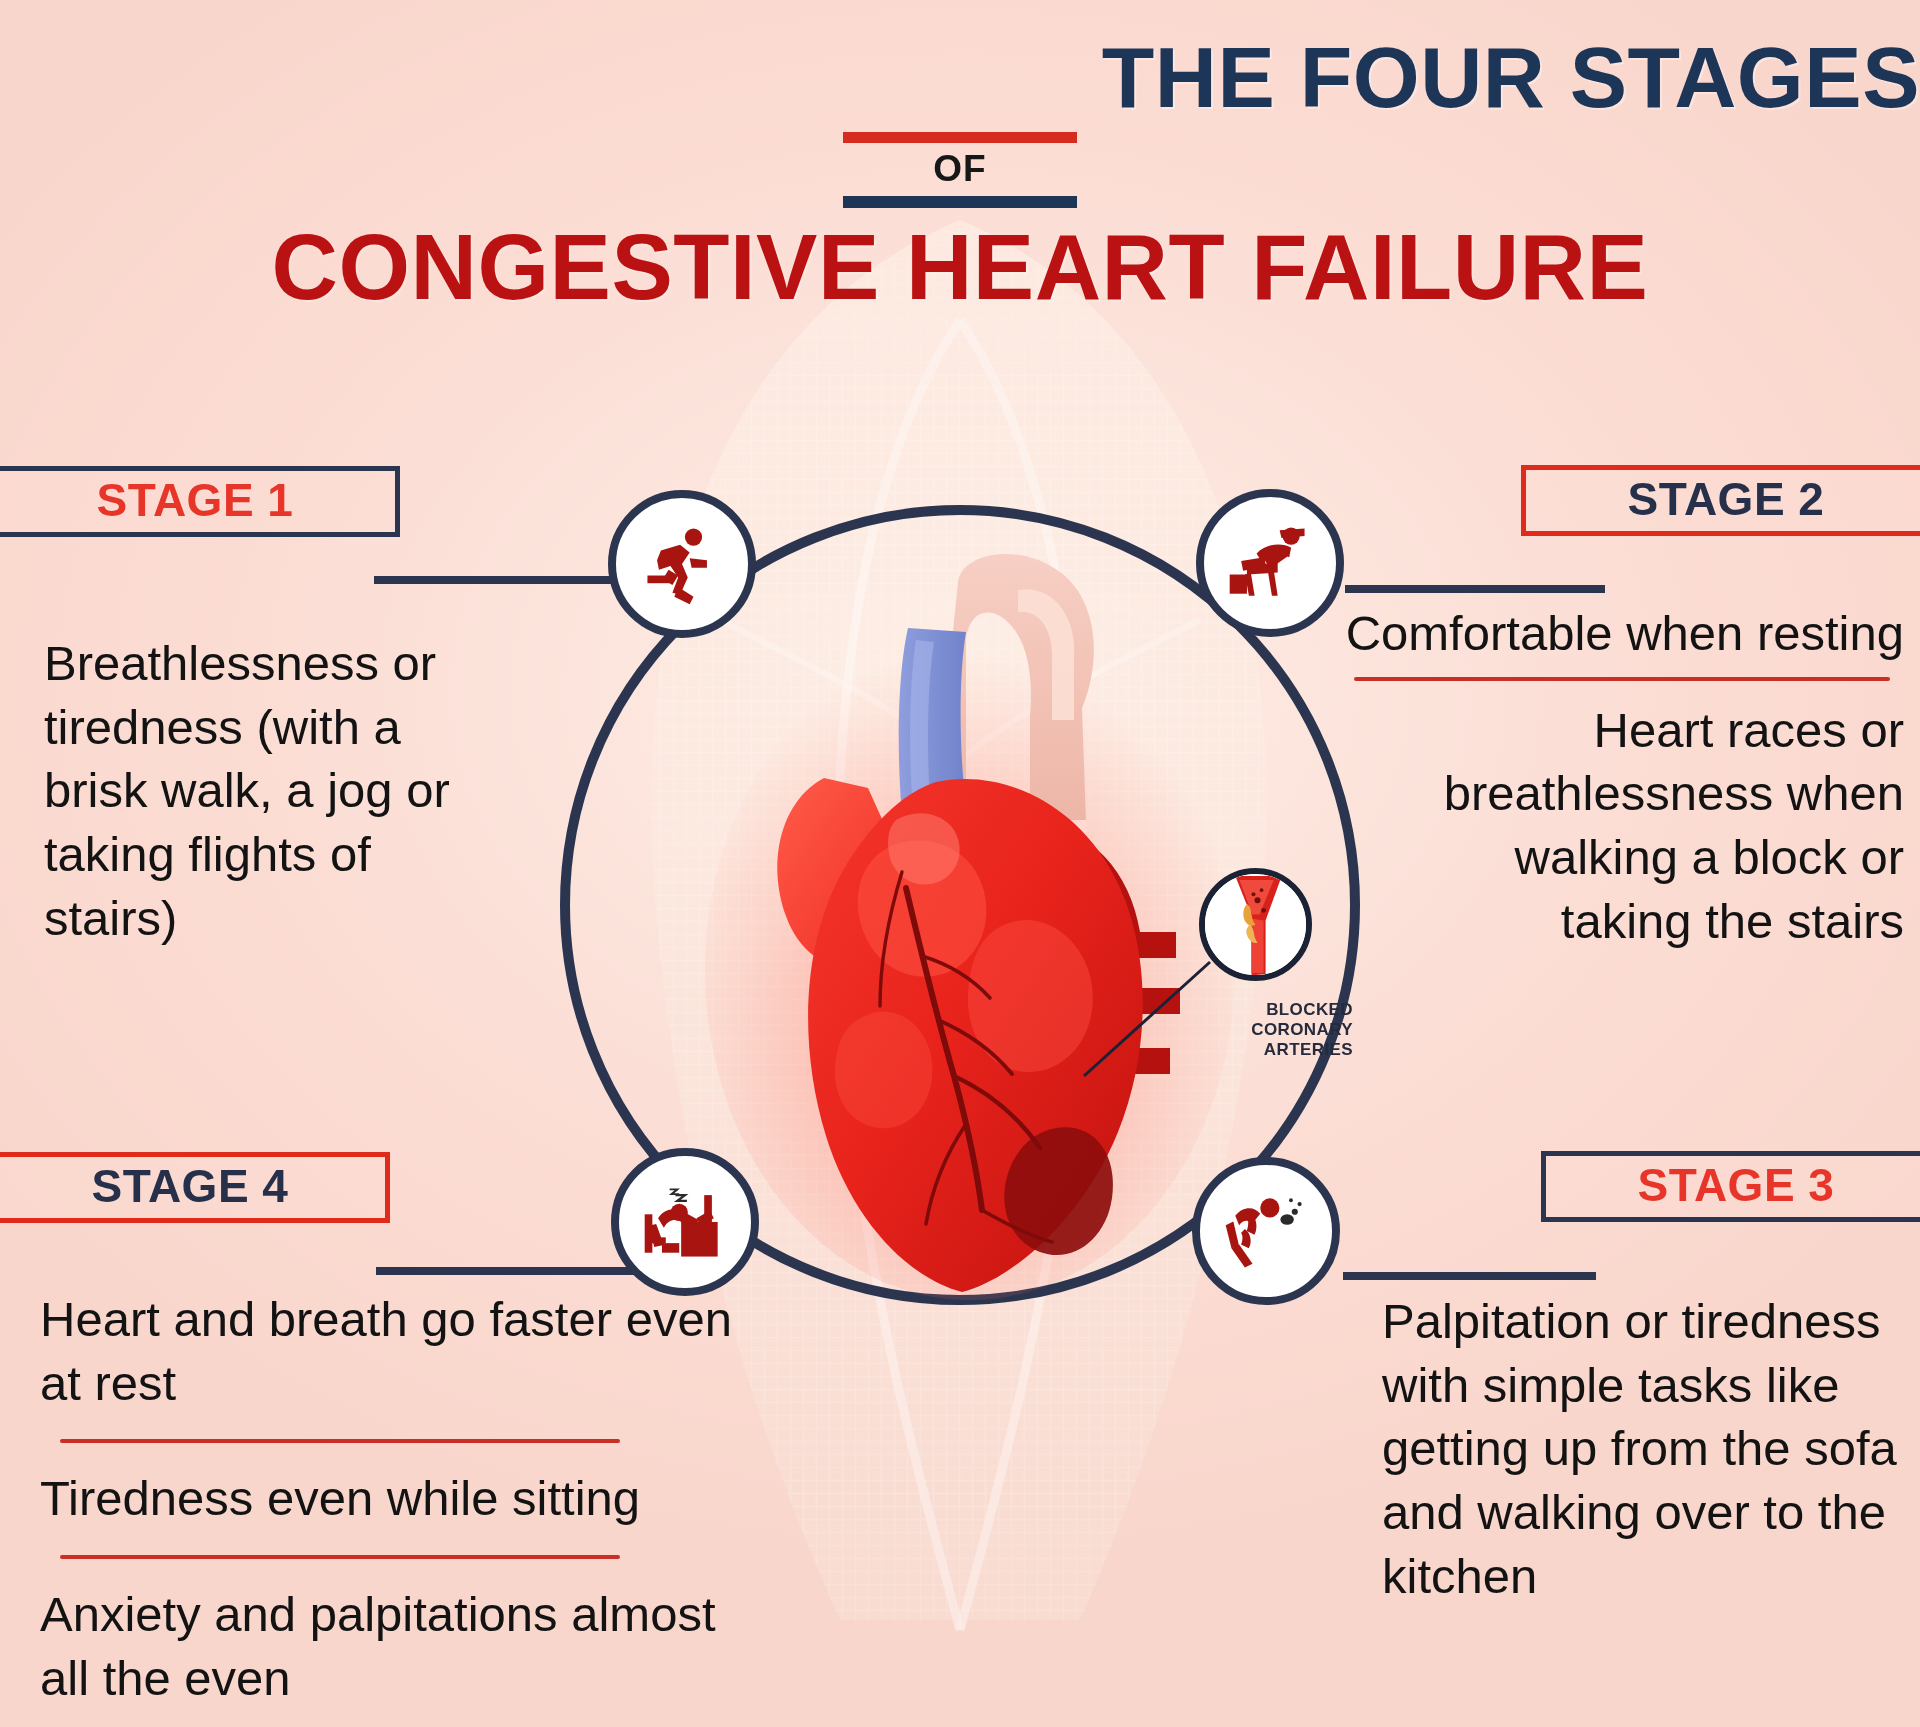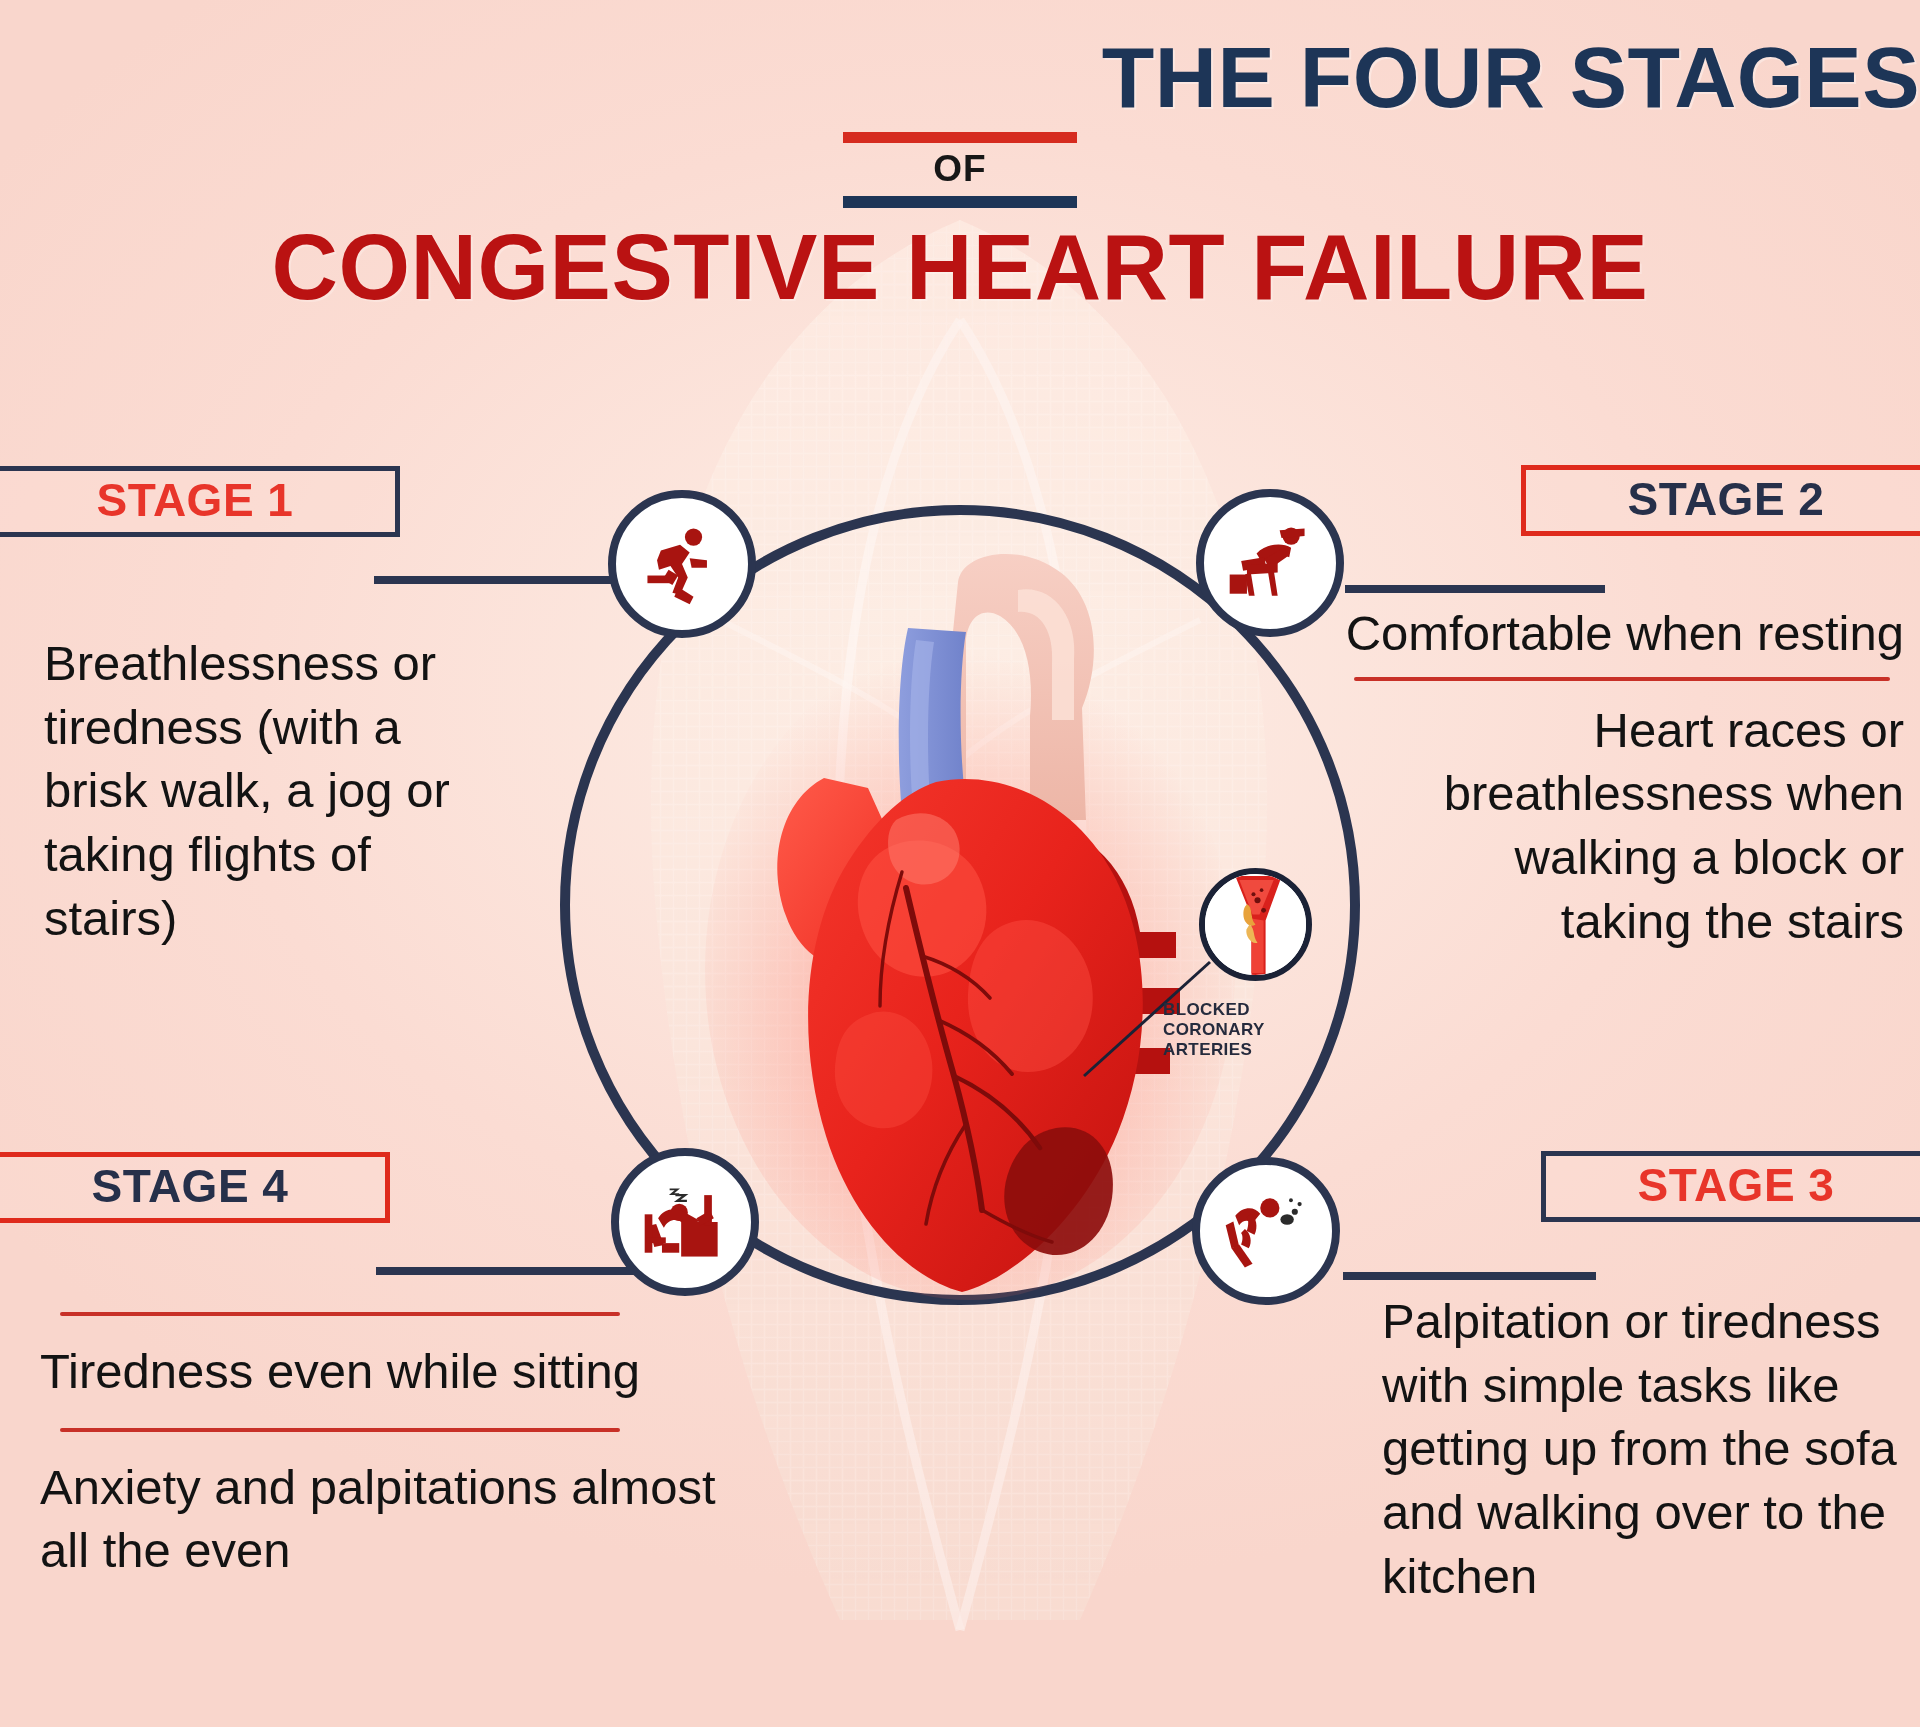--- a/index.html
+++ b/index.html
@@ -101,21 +101,21 @@
 
   
   .mag{
     position:absolute; z-index:7;
     left:1199px; top:868px; width:113px; height:113px;
     border-radius:50%; background:#fff;
     border:6px solid #1b2236; overflow:hidden;
   }
   .mag-label{
     position:absolute; z-index:7;
-    left:1163px; top:1000px; width:190px; text-align:left;
+    left:1163px; top:1000px; width:190px; text-align:right;
     font-size:17px; font-weight:700; letter-spacing:.4px;
     line-height:1.18; color:#252b3d;
   }
   .mag-leader{
     position:absolute; z-index:5;
     left:1060px; top:950px; width:160px; height:160px;
     pointer-events:none;
   }
 
   
@@ -348,19 +348,20 @@
     <p class="lead">Comfortable when resting</p>
     <div class="divider"></div>
     <p class="body">Heart races or breathlessness when walking a block or taking the stairs</p>
   </div>
 
   <div class="panel" id="p3">
     <p>Palpitation or tiredness with simple tasks like getting up from the sofa and walking over to the kitchen</p>
   </div>
 
   <div class="panel" id="p4">
+    <p>Heart and breath go faster even at rest</p>
     <div class="divider"></div>
     <p>Tiredness even while sitting</p>
     <div class="divider"></div>
     <p>Anxiety and palpitations almost all the even</p>
   </div>
 
 </div>
 
 </body></html>

